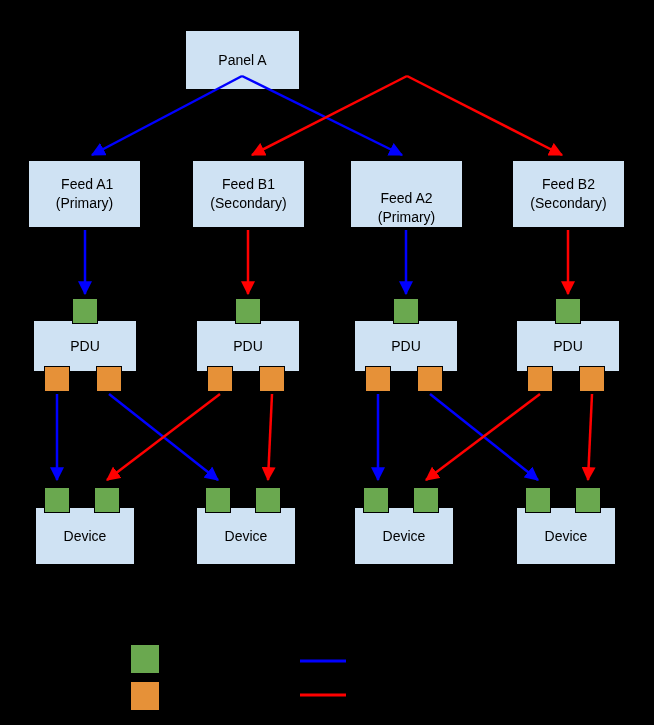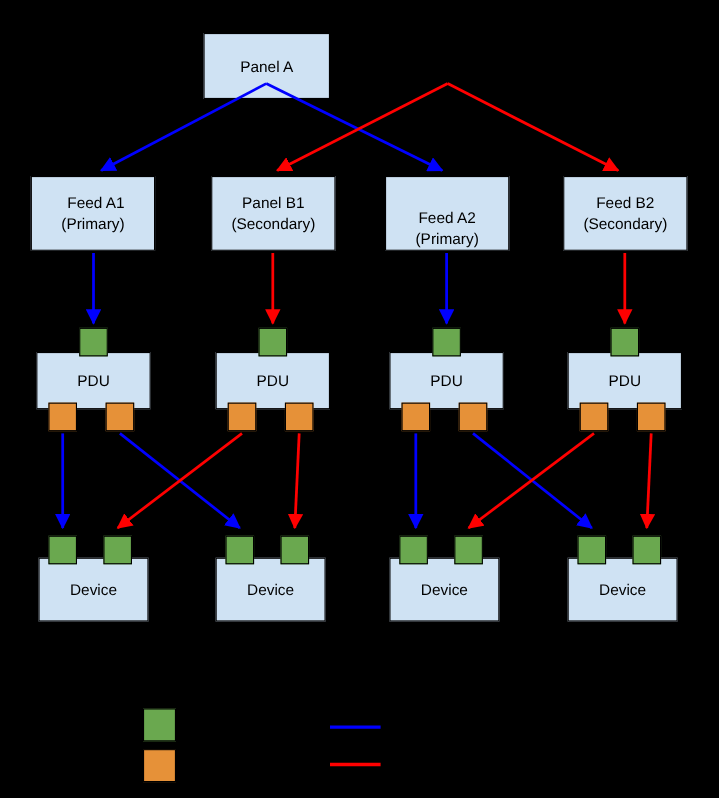--- a/index.html
+++ b/index.html
@@ -71,21 +71,21 @@
   </div>
 
   <div class="box feed" style="left:28px;text-align:right;">
     <div>
       <div>Feed A1</div>
       <div>(Primary)</div>
     </div>
   </div>
   <div class="box feed" style="left:192px;">
     <div>
-      <div>Panel B1</div>
+      <div>Feed B1</div>
       <div>(Secondary)</div>
     </div>
   </div>
   <div class="box feed" style="left:350px;align-items:flex-end;">
     <div>
       <div>Feed A2</div>
       <div>(Primary)</div>
     </div>
   </div>
   <div class="box feed" style="left:512px;">

